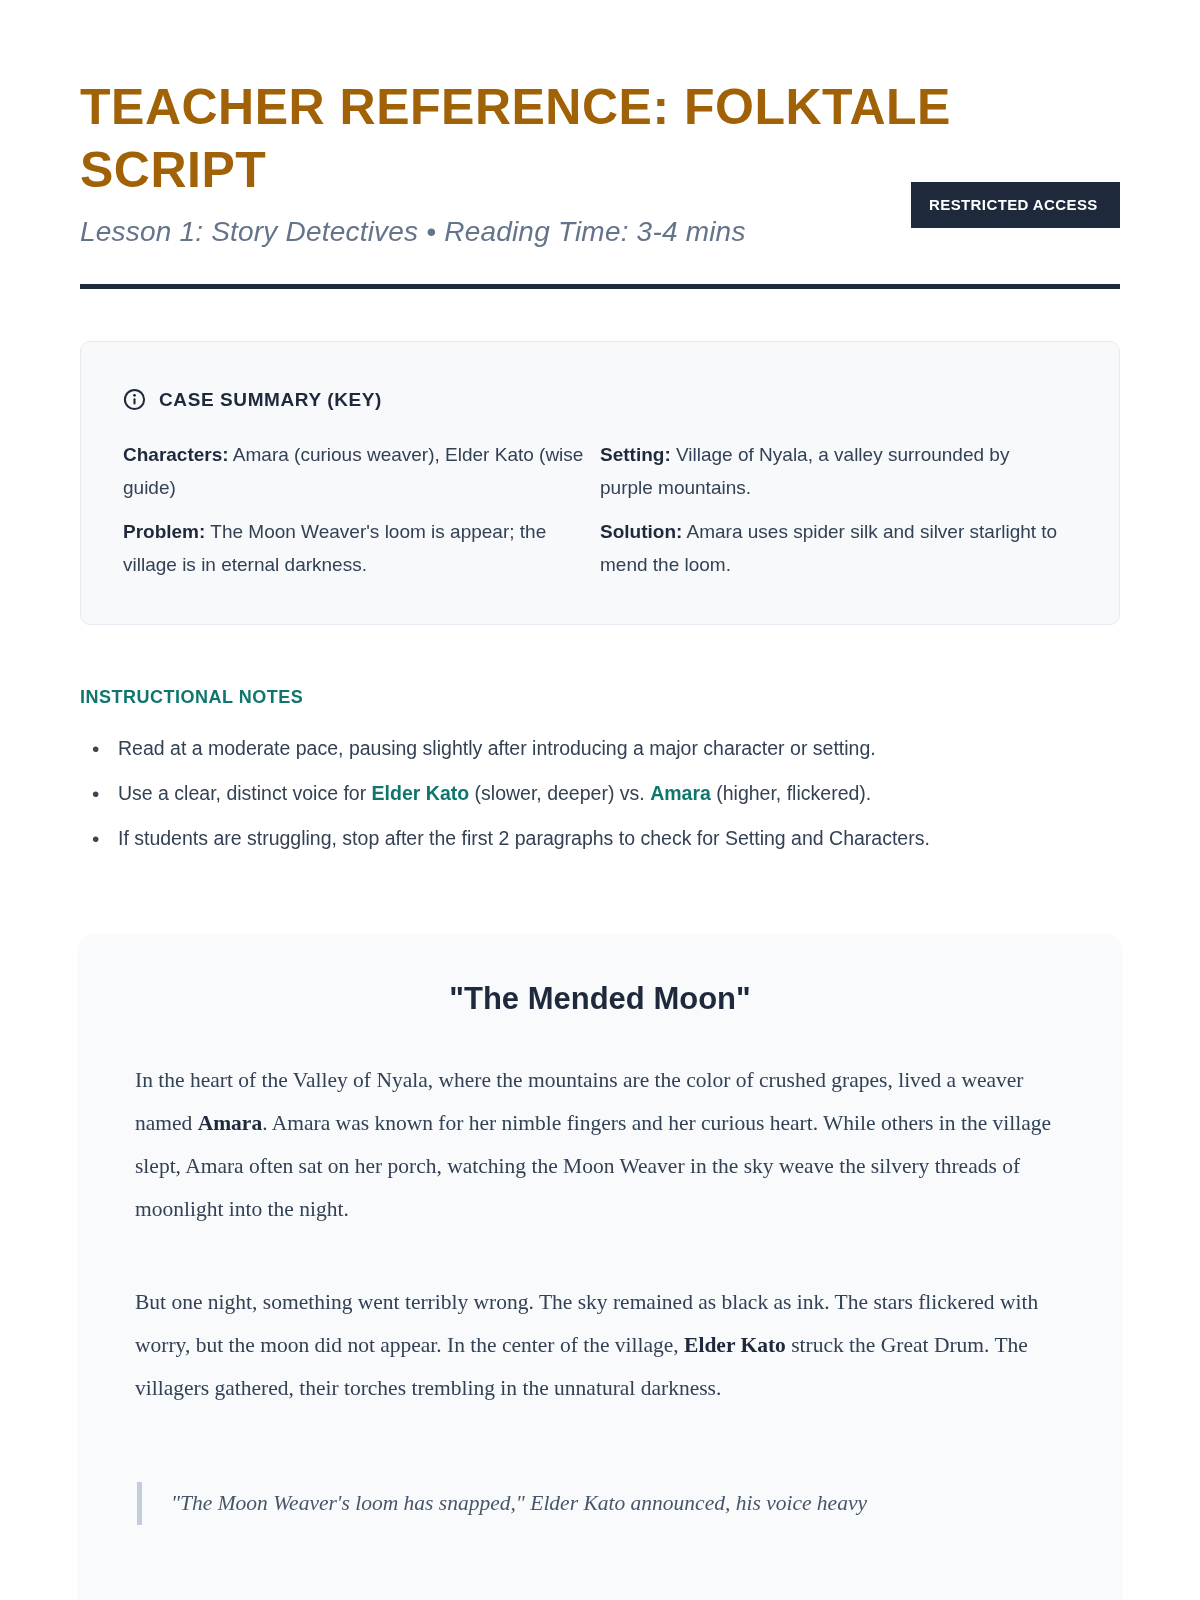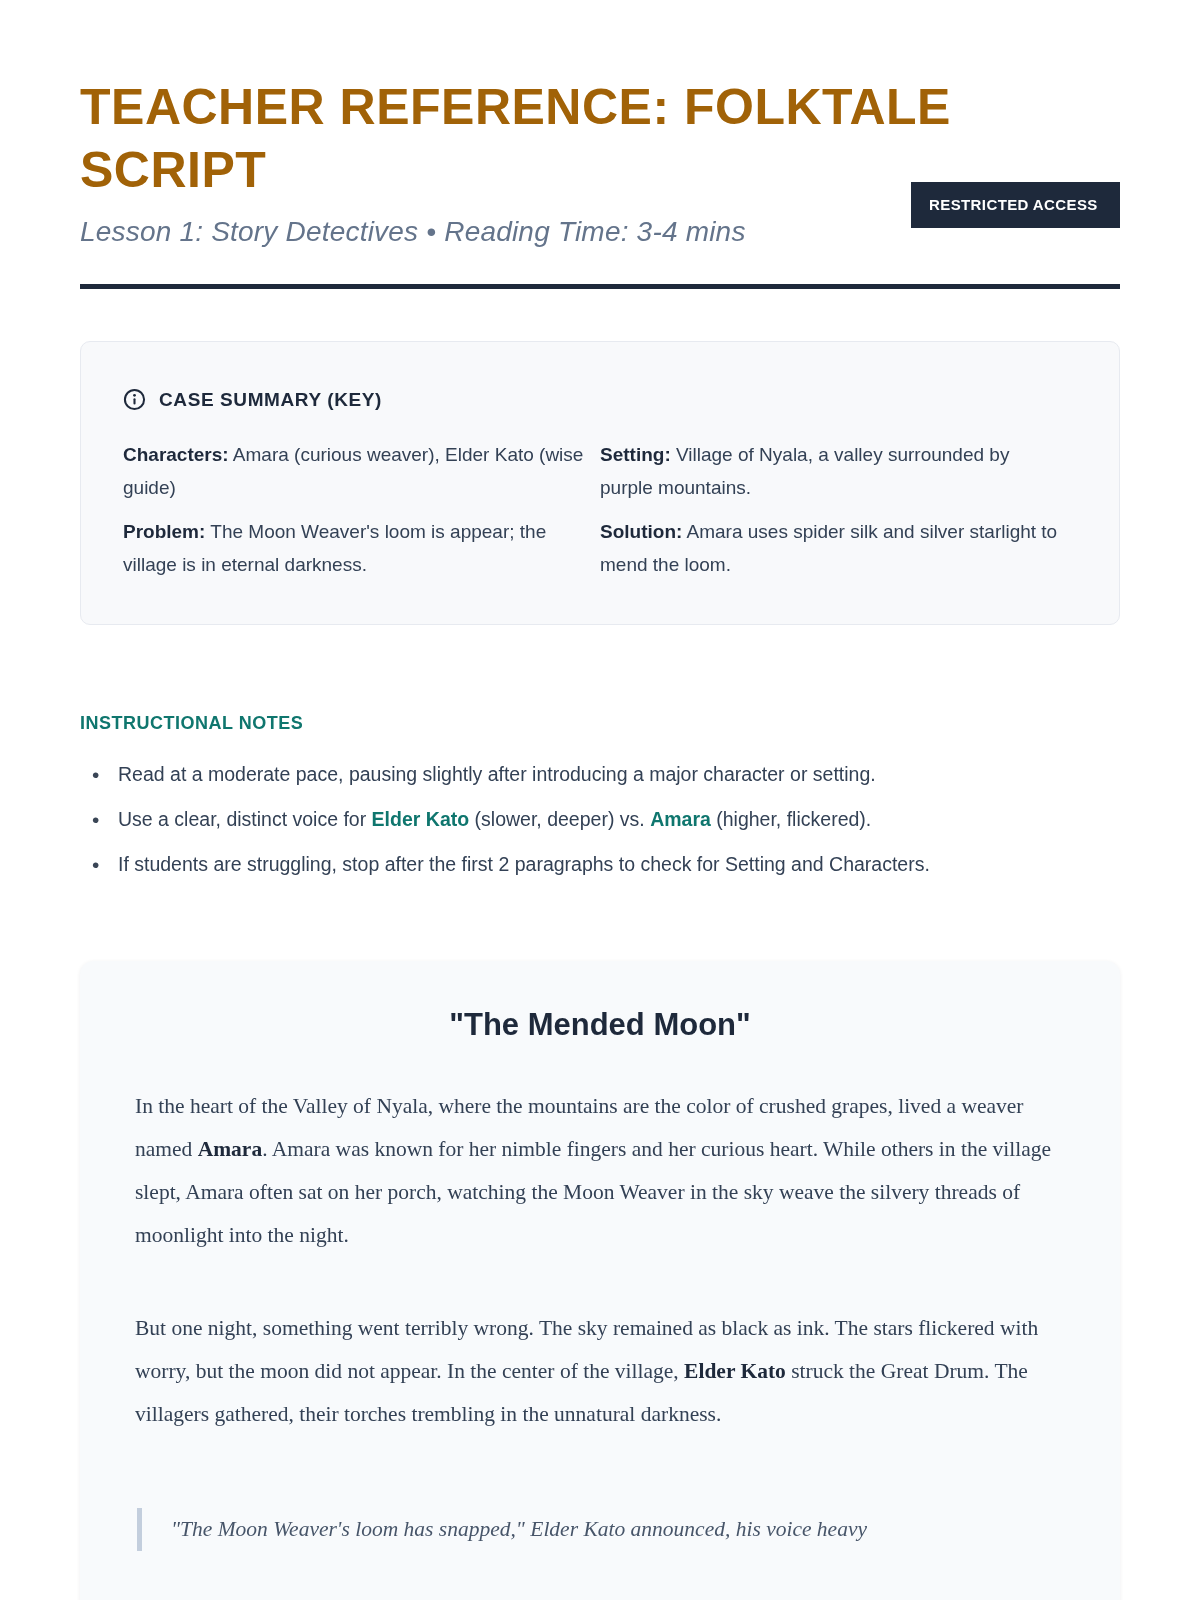--- a/index.html
+++ b/index.html
@@ -82,21 +82,21 @@
   }
   .summary-cell {
     font-size: 19px;
     line-height: 1.72;
     color: #334155;
   }
   .summary-cell b { color: #1e293b; font-weight: 700; }
 
   
   .notes-heading {
-    margin-top: 88px;
+    margin-top: 62px;
     font-size: 18px;
     font-weight: 700;
     color: #0f766e;
     letter-spacing: 0.5px;
   }
   .notes-list {
     margin-top: 26px;
     list-style: none;
   }
   .notes-list li {

